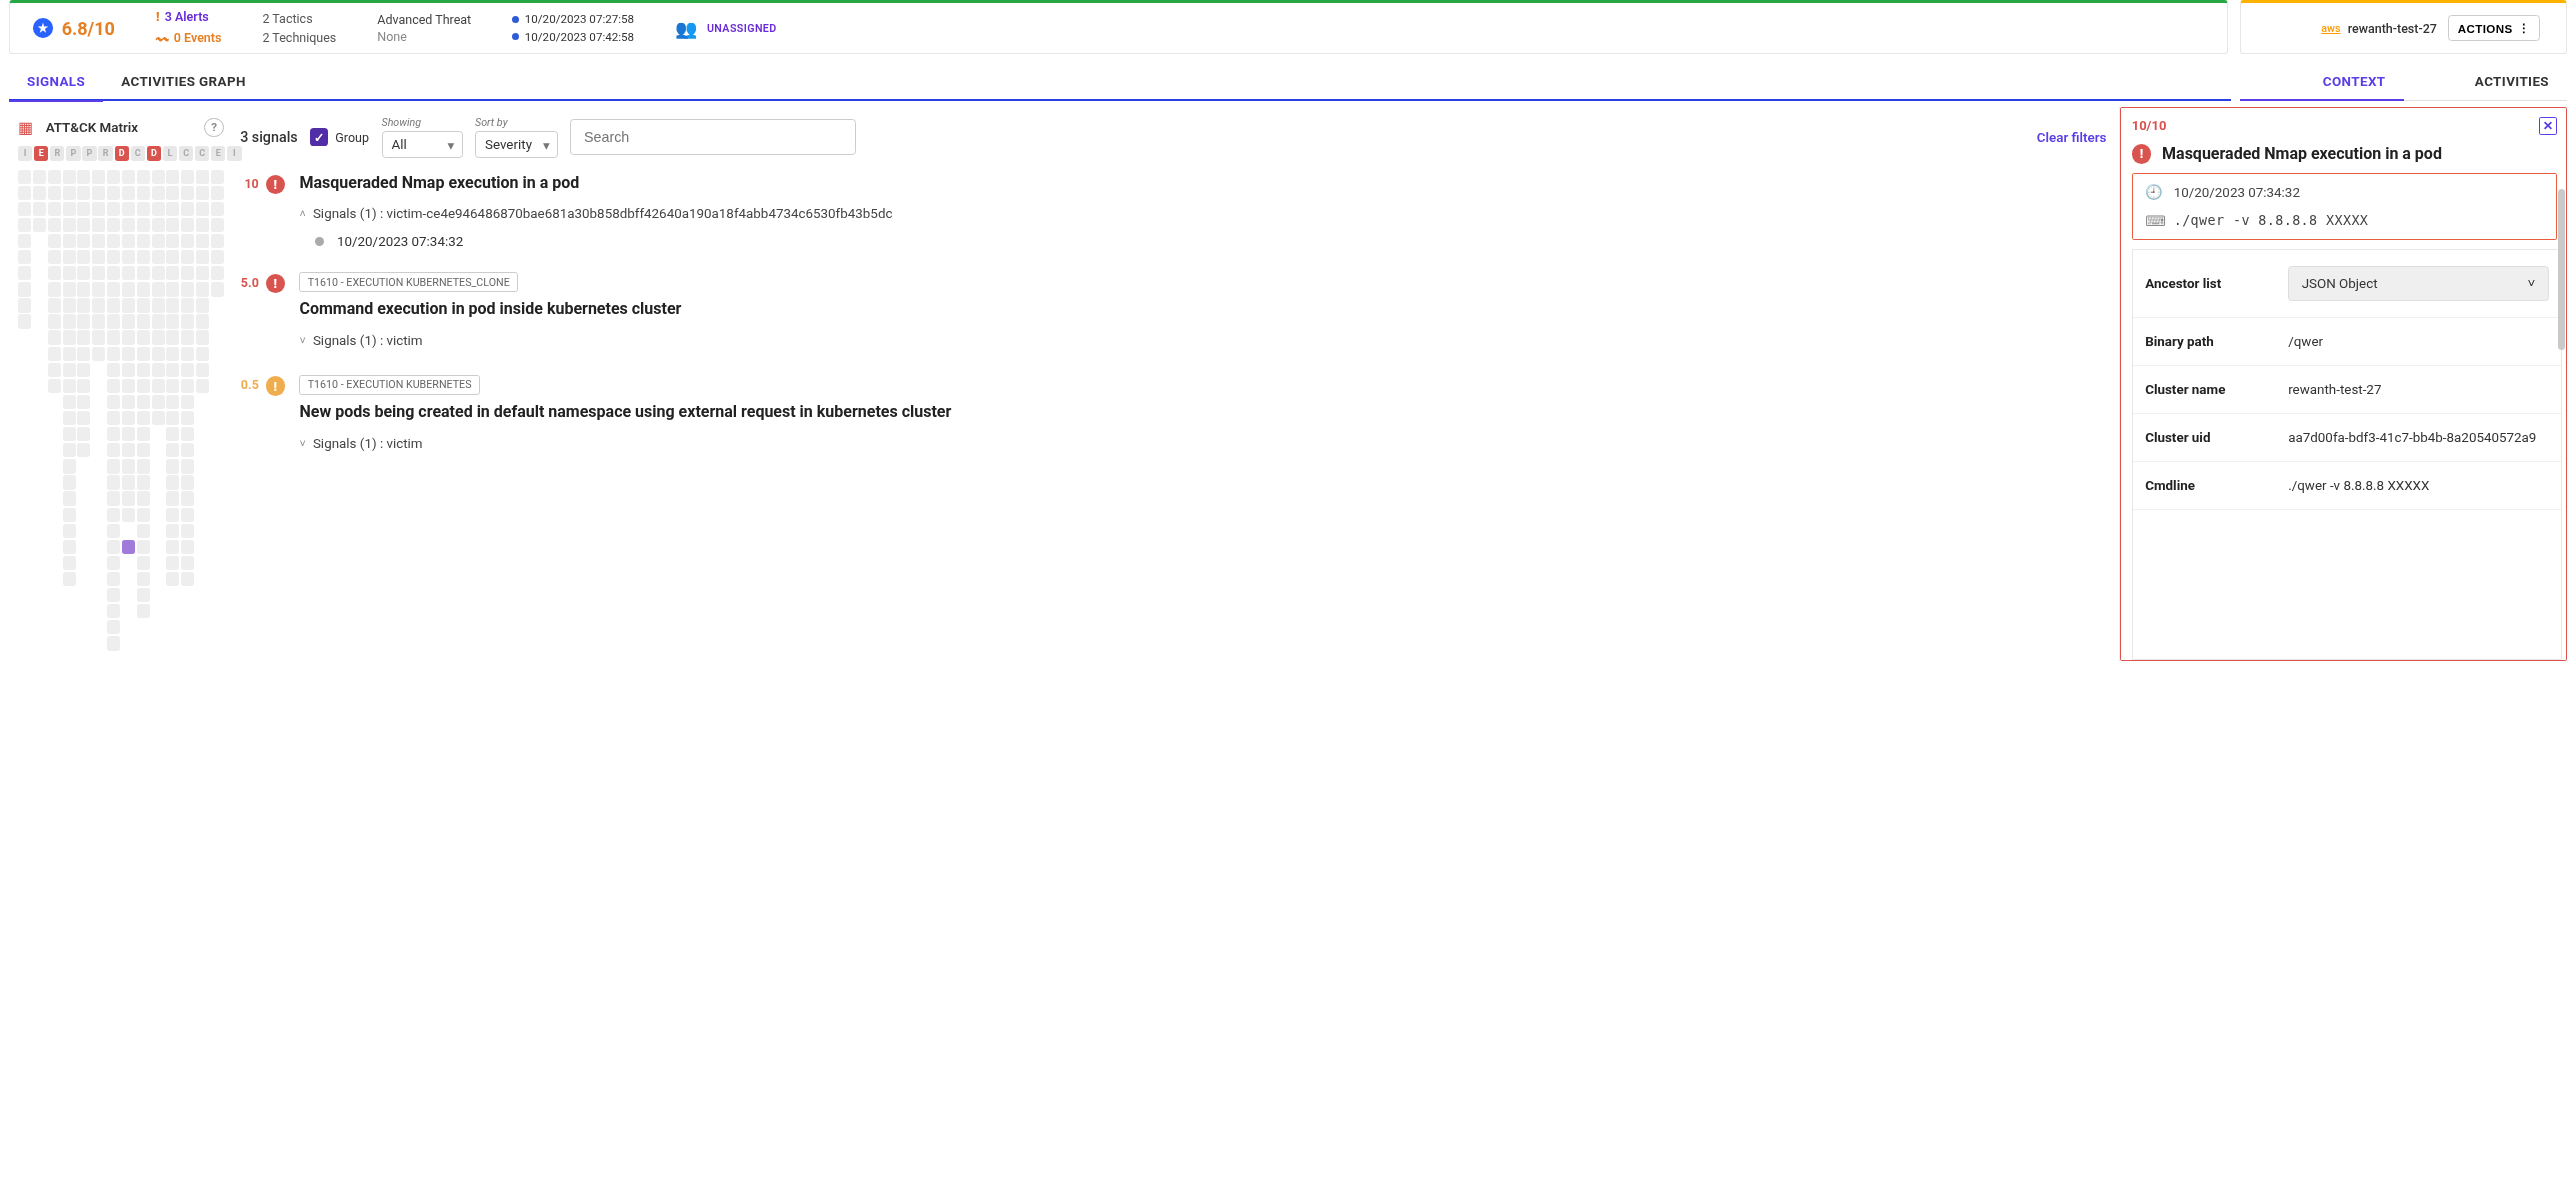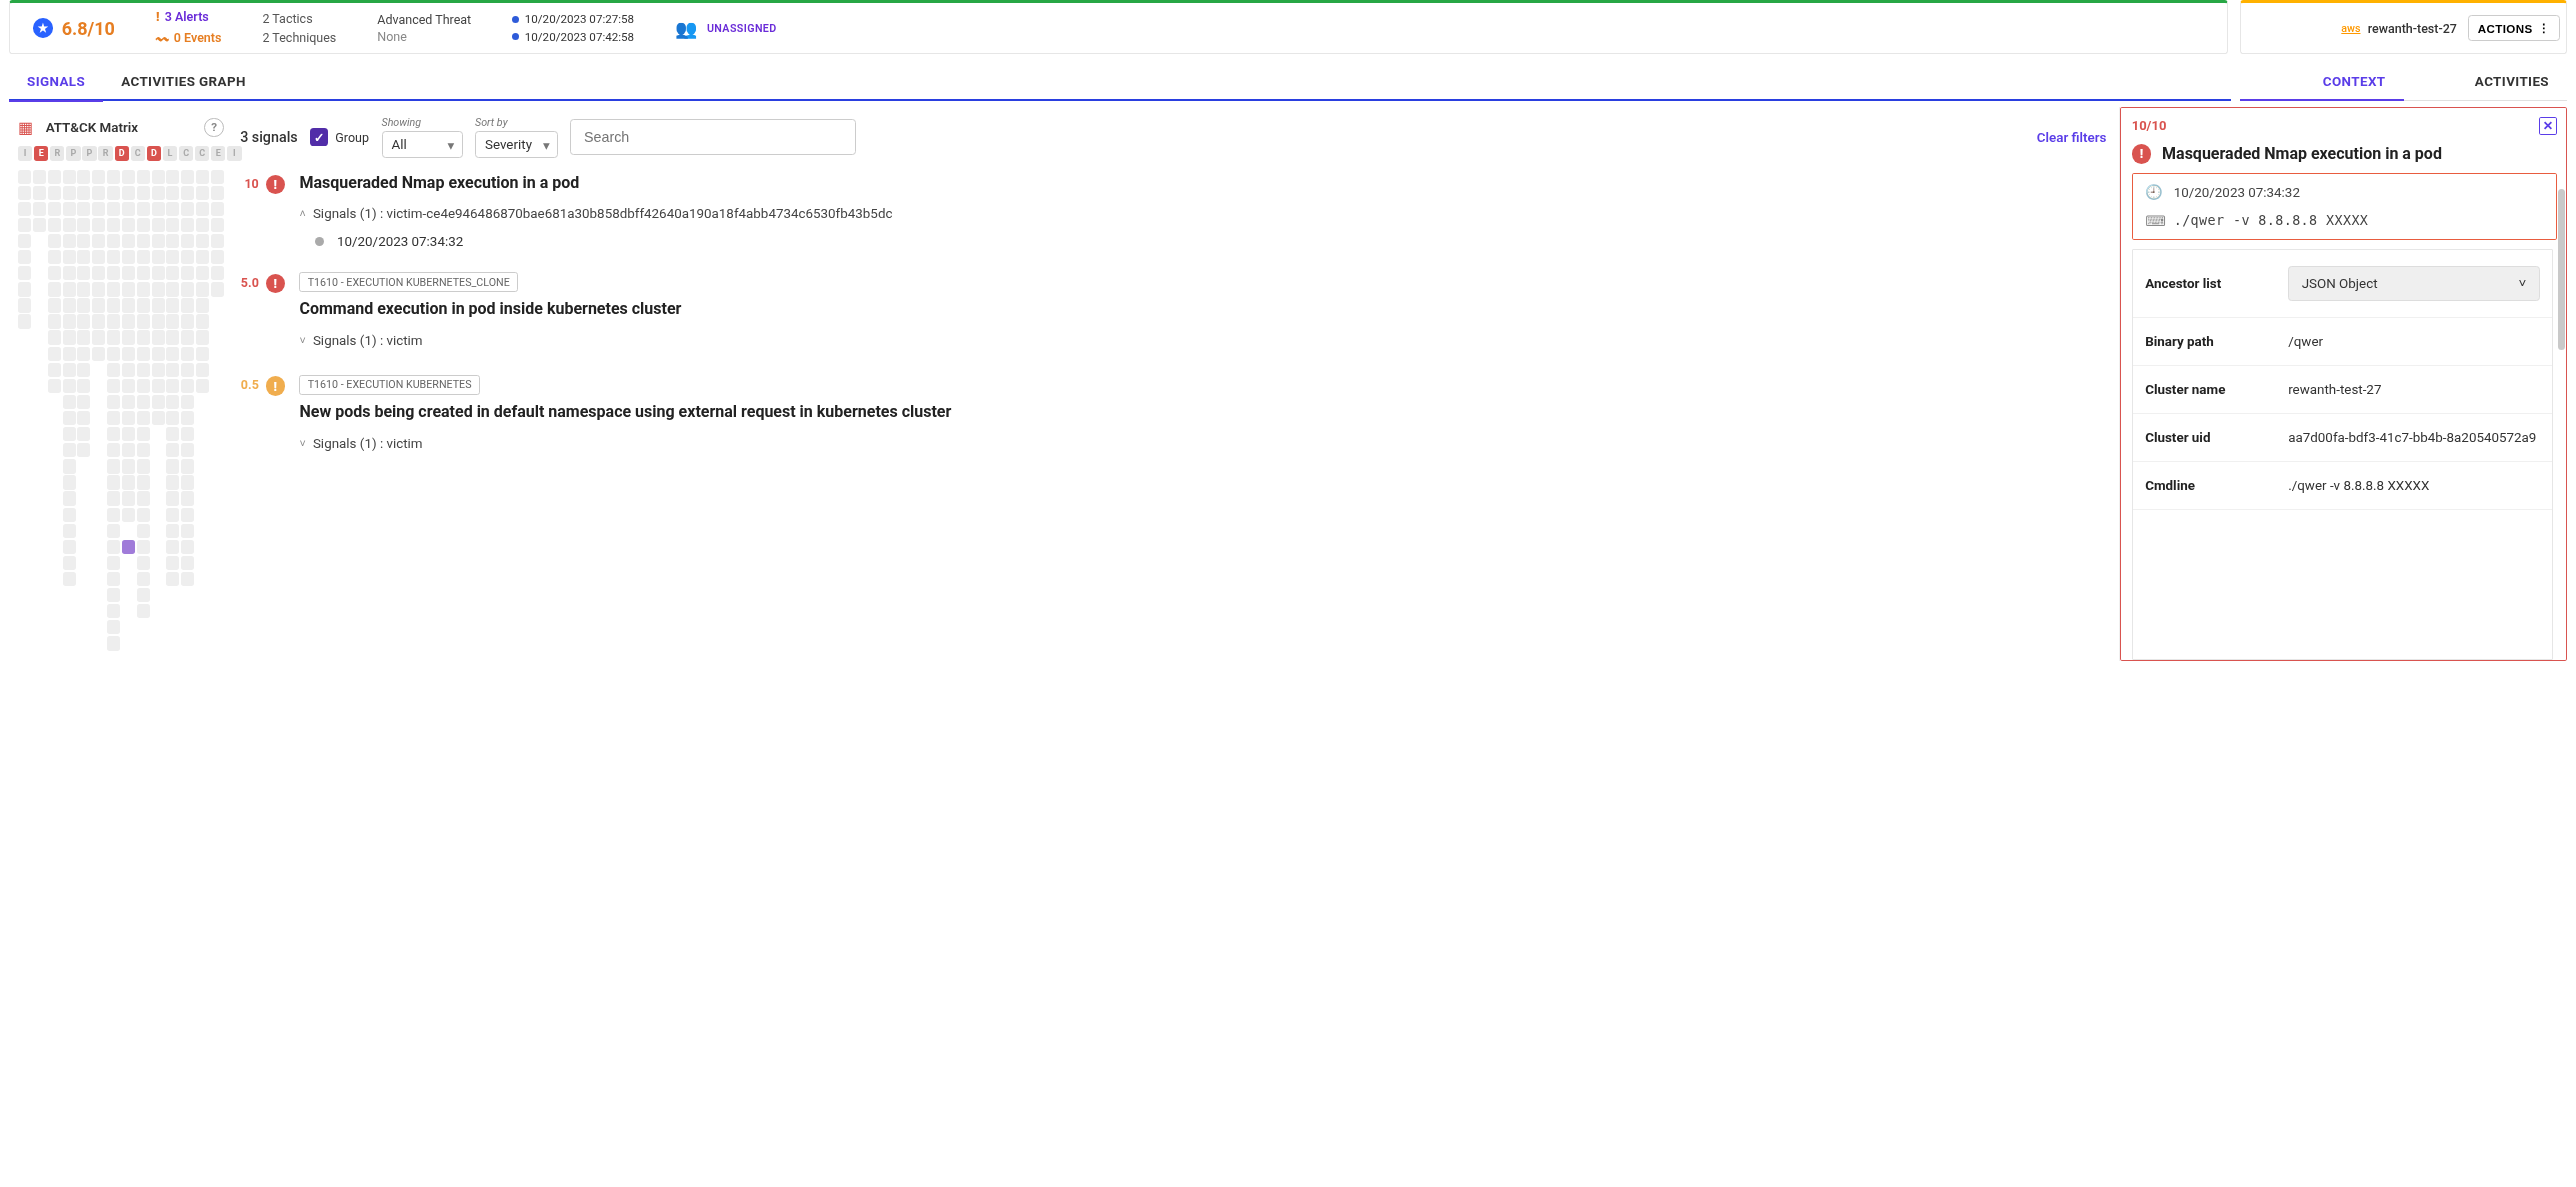--- a/index.html
+++ b/index.html
@@ -26,21 +26,21 @@
     min-height: 54px;
   }
   .header-side {
     width: 327px;
     border: 0.9px solid #e6e6e6;
     border-top: 3.6px solid #ffb100;
     border-radius: 3.6px;
     display: flex;
     align-items: center;
     justify-content: flex-end;
-    padding: 0 6px;
+    padding: 0 26px;
     gap: 10.7px;
     min-height: 54px;
   }
   .score {
     display: flex; align-items: center; gap: 9px;
     color: #e67e22; font-weight: 700; font-size: 18px;
   }
   .score-icon {
     width: 19.7px; height: 19.7px; border-radius: 50%;
     background: #2962ff; color: #fff;
@@ -199,21 +199,21 @@
     border: 1.8px solid #e85c3f; border-radius: 1.8px; padding: 10.7px 12.5px;
     display: flex; flex-direction: column; gap: 12.5px;
     margin-right: 5.4px;
   }
   .ev-row { display: flex; align-items: center; gap: 12.5px; color: #444; font-size: 13.4px; }
   .ev-icon { color: #888; font-size: 14.3px; width: 16px; text-align: center; }
   .mono { font-family: ui-monospace, Menlo, Consolas, monospace; letter-spacing: 0.4px; }
 
   .props-card {
     border: 0.9px solid #e6e6e6; border-radius: 1px; padding: 0;
-    margin-right: 9px; overflow: auto; flex: 1;
+    margin-right: 0; overflow: auto; flex: 1;
   }
   .prop-row {
     display: flex; align-items: center; padding: 16px 12.5px;
     border-bottom: 0.9px solid #f0f0f0; gap: 9px;
   }
   .prop-key { width: 134px; font-weight: 700; color: #222; font-size: 13.4px; flex-shrink: 0; }
   .prop-val { color: #333; font-size: 13.4px; flex: 1; word-break: break-all; }
   .json-chip {
     border: 0.9px solid #ddd; background: #efefef; border-radius: 3.6px;
     padding: 9px 12.5px; flex: 1;

